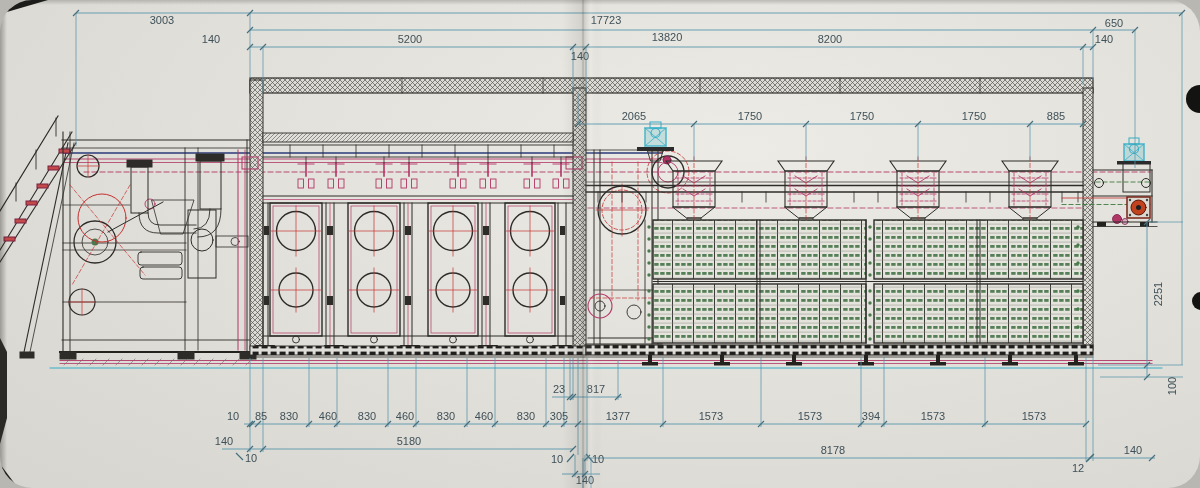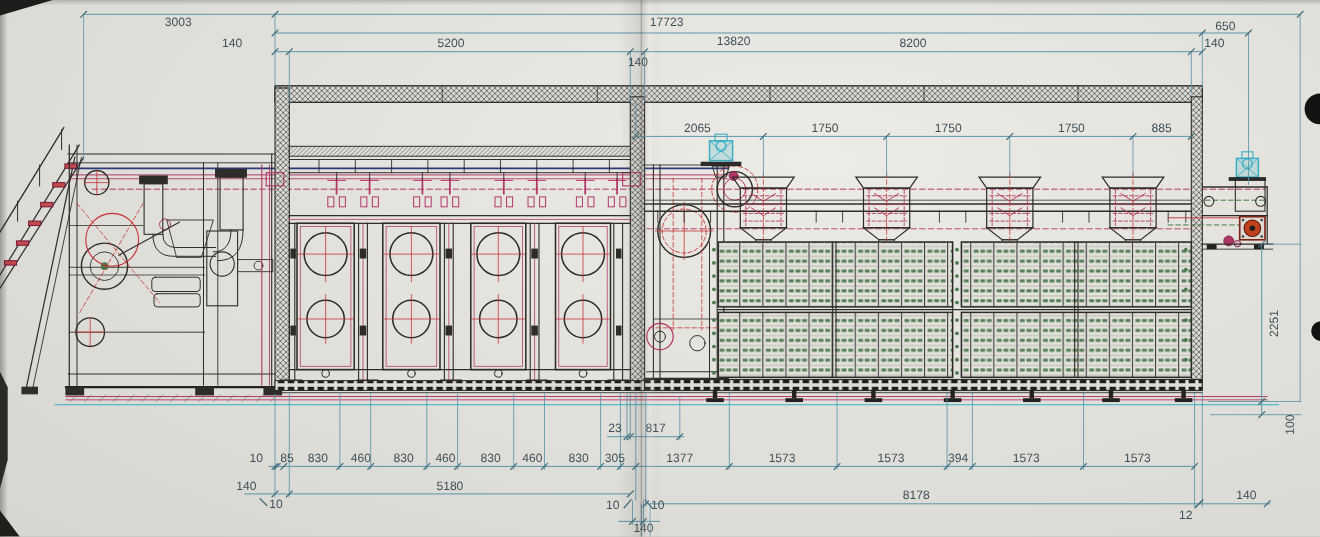--- a/index.html
+++ b/index.html
@@ -1,18 +1,18 @@
 <!DOCTYPE html>
 <html><head>
 <meta charset="utf-8">
 <style>
   html,body{margin:0;padding:0;background:#b9b7b2;}
   .canvas{position:relative;width:1200px;height:488px;overflow:hidden;
     font-family:"Liberation Sans",sans-serif;
-    background:radial-gradient(ellipse at 62% 30%, #edebe5 0%, #e3e1db 45%, #d7d5d0 100%);}
+    background:radial-gradient(ellipse at 62% 30%, #edebe5 0%, #e3e1db 45%, #d7d5d0 100%);border-radius:32px;}
   svg{position:absolute;left:0;top:0;}
   .dimtxt{font-size:11px;fill:#3e5058;}
 </style>
 </head>
 <body>
 
 <div class="canvas">
 <svg width="1200" height="488" viewBox="0 0 1200 488">
 <defs>
   <pattern id="xhatch" width="5" height="5" patternUnits="userSpaceOnUse">

